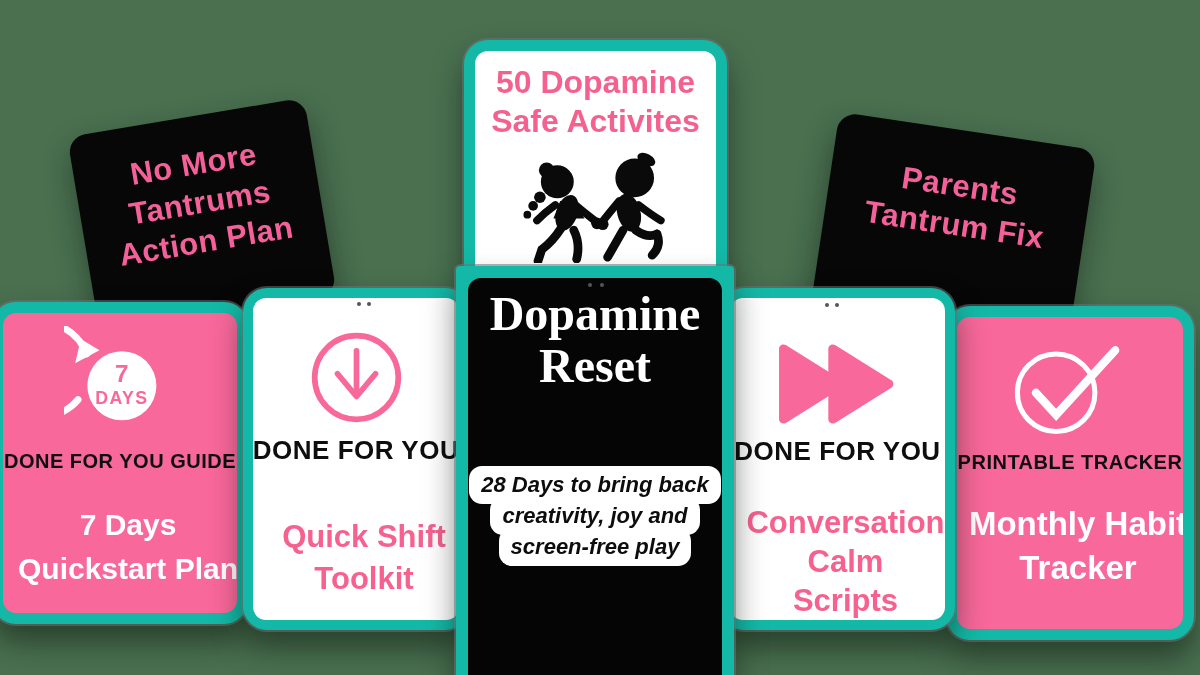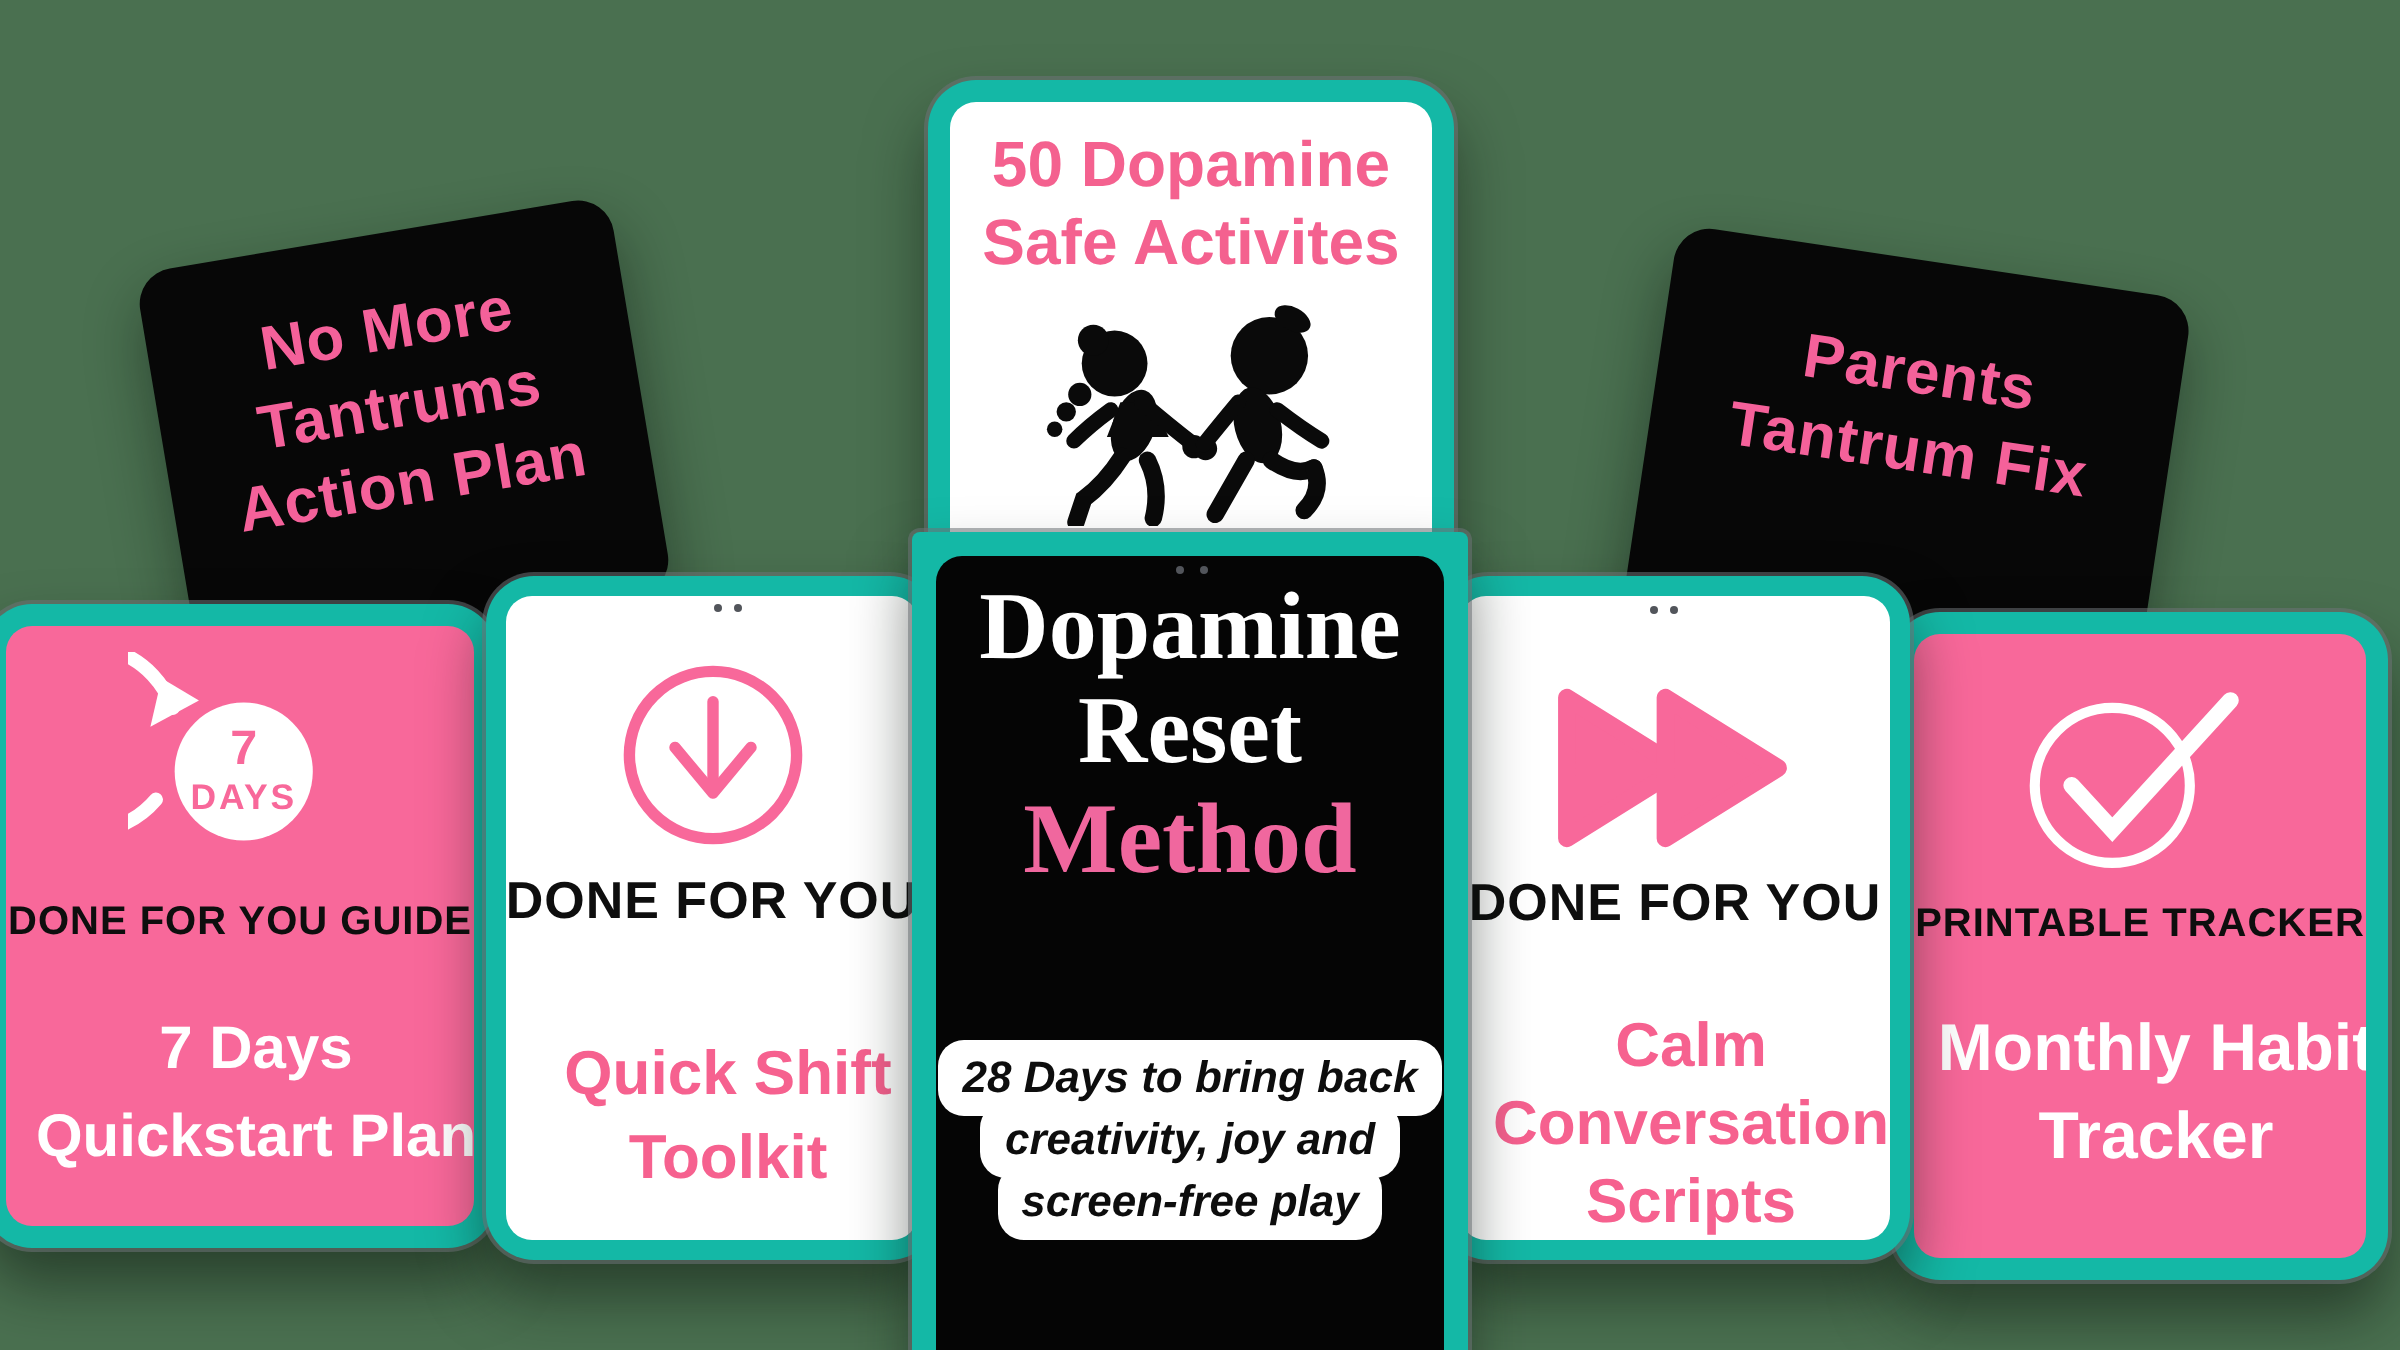--- a/index.html
+++ b/index.html
@@ -170,22 +170,22 @@
   <div class="frame" id="tab-cr">
     <div class="screen">
       <div class="cam" style="left:95px;top:5px;"></div>
       <div class="cam" style="left:105px;top:5px;"></div>
       <svg viewBox="0 0 140 100" width="132" height="92">
         <path d="M8 10 L8 90 L72 50 Z" fill="#F8689A" stroke="#F8689A" stroke-width="10" stroke-linejoin="round"></path>
         <path d="M64 10 L64 90 L128 50 Z" fill="#F8689A" stroke="#F8689A" stroke-width="10" stroke-linejoin="round"></path>
       </svg>
       <div class="eyebrow">DONE FOR YOU</div>
       <div class="big">
+        <div>Conversation</div>
         <div>Calm</div>
-        <div>Conversation</div>
         <div>Scripts</div>
       </div>
     </div>
   </div>
 
   <div class="frame" id="tab-right">
     <div class="screen pink">
       <svg viewBox="0 0 130 104" width="120" height="96">
         <circle cx="50" cy="56" r="42" fill="none" stroke="#fff" stroke-width="5.5"></circle>
         <path d="M28 56 L50 80 L114 10" fill="none" stroke="#fff" stroke-width="9" stroke-linecap="round"></path>
@@ -197,21 +197,20 @@
       </div>
     </div>
   </div>
 
   <div class="frame" id="tab-center">
     <div class="screen dark">
       <div class="cam" style="left:120px;top:5px;"></div>
       <div class="cam" style="left:132px;top:5px;"></div>
       <div class="serif t1">Dopamine</div>
       <div class="serif t2">Reset</div>
-      <div class="serif t3">Method</div>
       <div class="hl-wrap">
         <div class="hl-line">28 Days to bring back</div>
         <div class="hl-line">creativity, joy and</div>
         <div class="hl-line">screen-free play</div>
       </div>
     </div>
   </div>
 
 </div>
 

